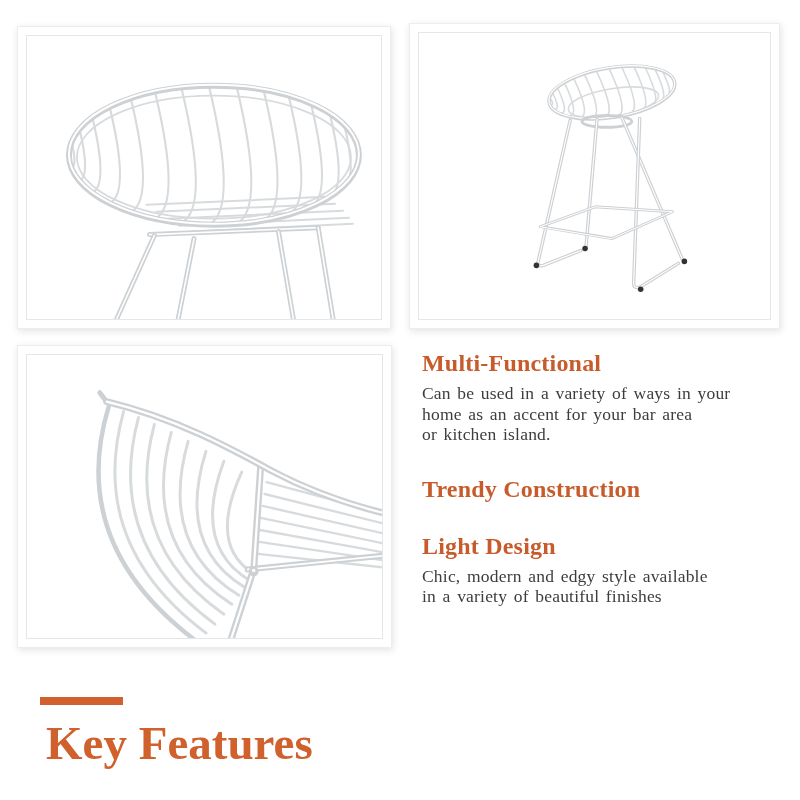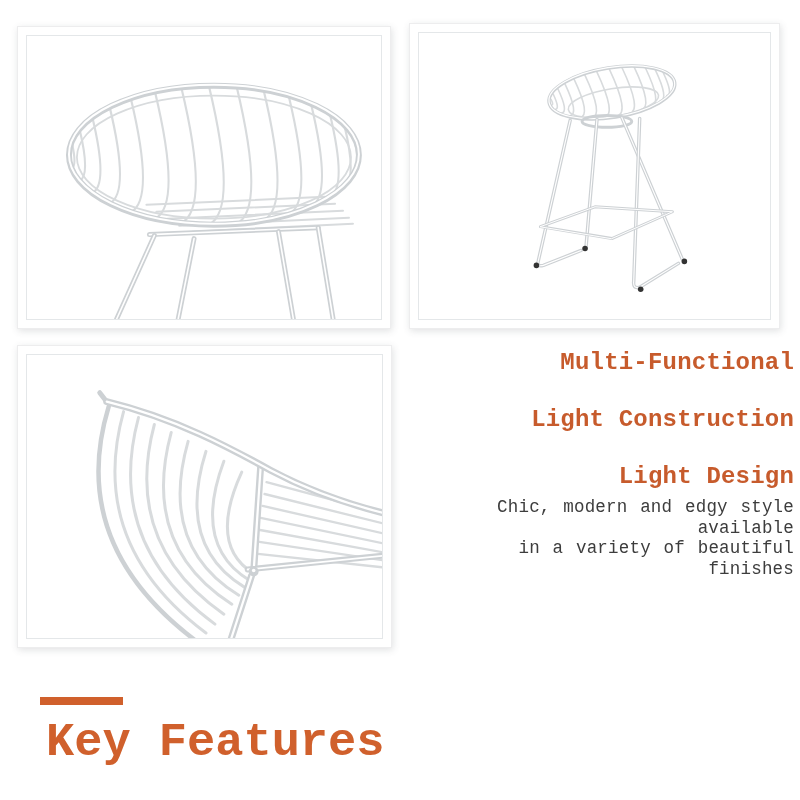--- a/index.html
+++ b/index.html
@@ -1,19 +1,18 @@
 <!DOCTYPE html>
 <html style="--accent: #C75B2C; --title_accent: #D0602C; --body_text: #3D3D3D; --frame_border: #E9EBEC; --wire_light: #D8DBDD; --wire_dark: #CDD1D4; --foot_cap: #333333;"><head>
 <meta charset="utf-8">
 <style>
   html,body{margin:0;padding:0;background:#ffffff;}
   .canvas{
     position:relative;width:800px;height:800px;background:#fff;overflow:hidden;
-    font-family:Liberation Mono, monospace;
-    text-align:right;
+    font-family:Liberation Serif, serif;
   }
   
   .frame{
     position:absolute;background:#fff;box-sizing:border-box;
     border:1px solid #ededee;
     box-shadow:1px 2px 7px rgba(70,74,78,.16);
     padding:8px;
   }
   .frame-inner{
     width:100%;height:100%;box-sizing:border-box;
@@ -160,23 +159,26 @@
           <path d="M80,47L73,38" fill="none" stroke="#CDD1D4" stroke-width="5" stroke-linecap="round" stroke-linejoin="round"></path>
           <path d="M80,47C150,64 205,94 245,116C290,140 330,152 362,160" fill="none" stroke="#CDD1D4" stroke-width="7" stroke-linecap="round" stroke-linejoin="round"></path>
           <path d="M80,47C150,64 205,94 245,116C290,140 330,152 362,160" fill="none" stroke="#ffffff" stroke-width="2.24" stroke-linecap="round" stroke-linejoin="round"></path>
         </svg>
     </div>
   </div>
 
   <div class="features">
     <div class="feature">
       <h3 class="feature-title">Multi-Functional</h3>
+      <p class="feature-desc">Can be used in a variety of ways in your
+home as an accent for your bar area
+or kitchen island.</p>
     </div>
     <div class="feature">
-      <h3 class="feature-title">Light Construction</h3>
+      <h3 class="feature-title">Trendy Construction</h3>
     </div>
     <div class="feature">
       <h3 class="feature-title">Light Design</h3>
       <p class="feature-desc">Chic, modern and edgy style available
 in a variety of beautiful finishes</p>
     </div>
   </div>
 
   <div class="kf-bar"></div>
   <h1 class="kf-title">Key Features</h1>

